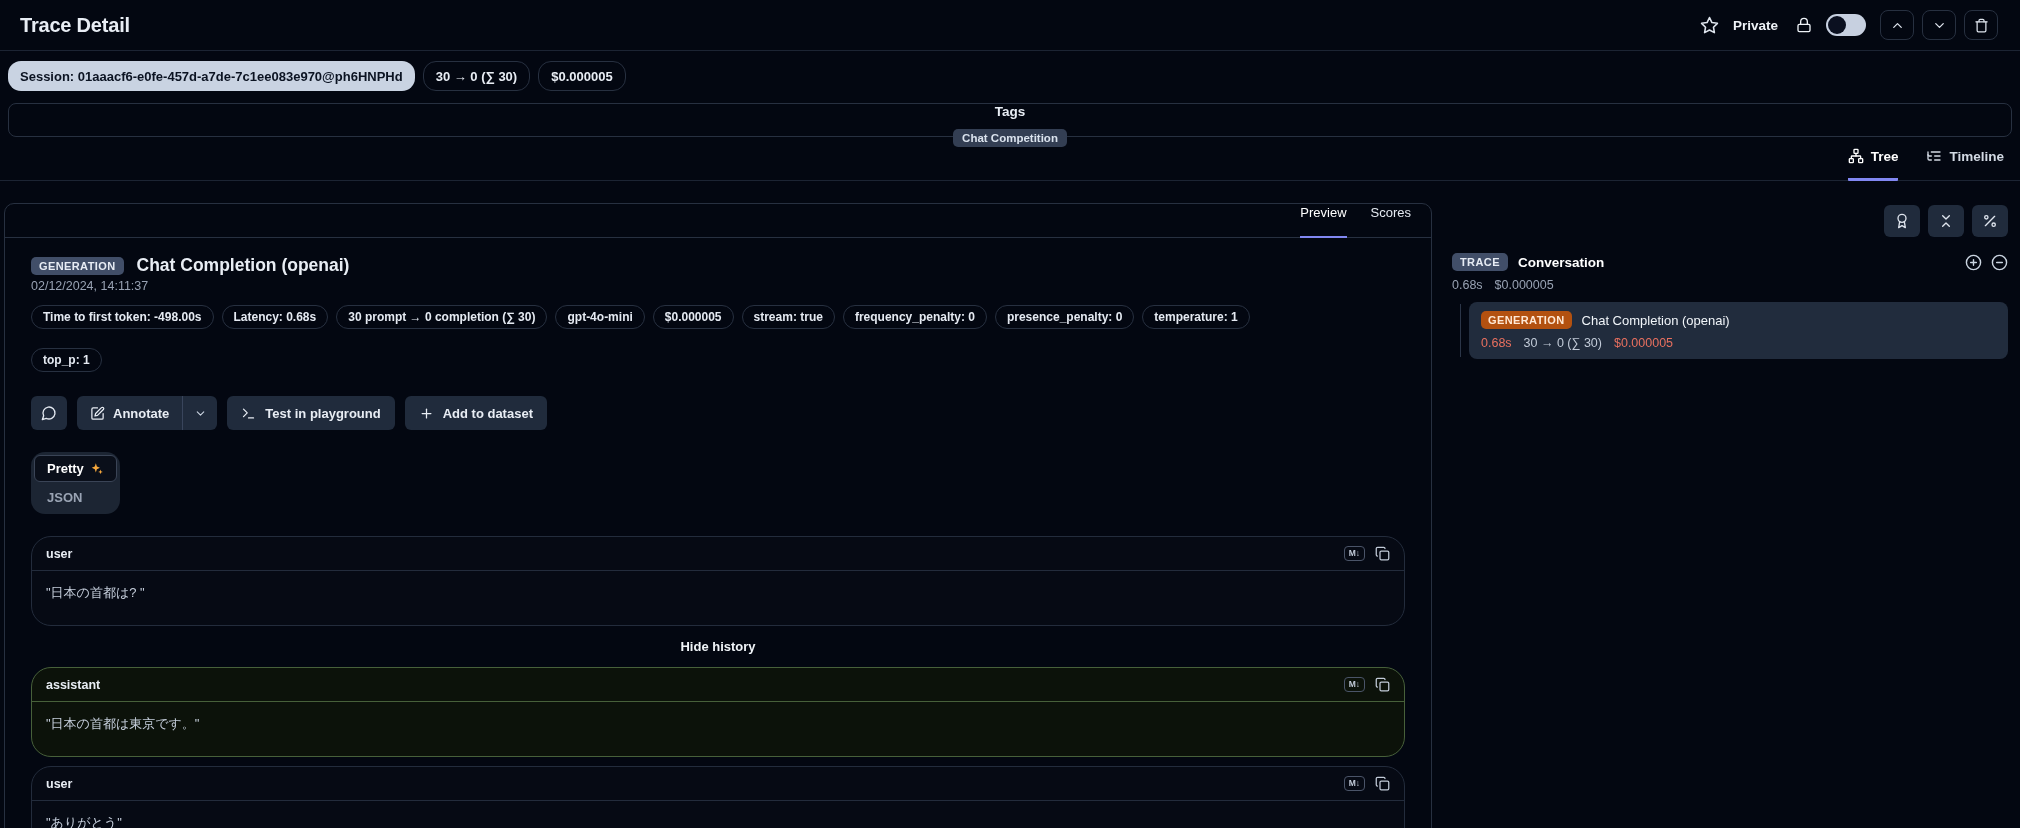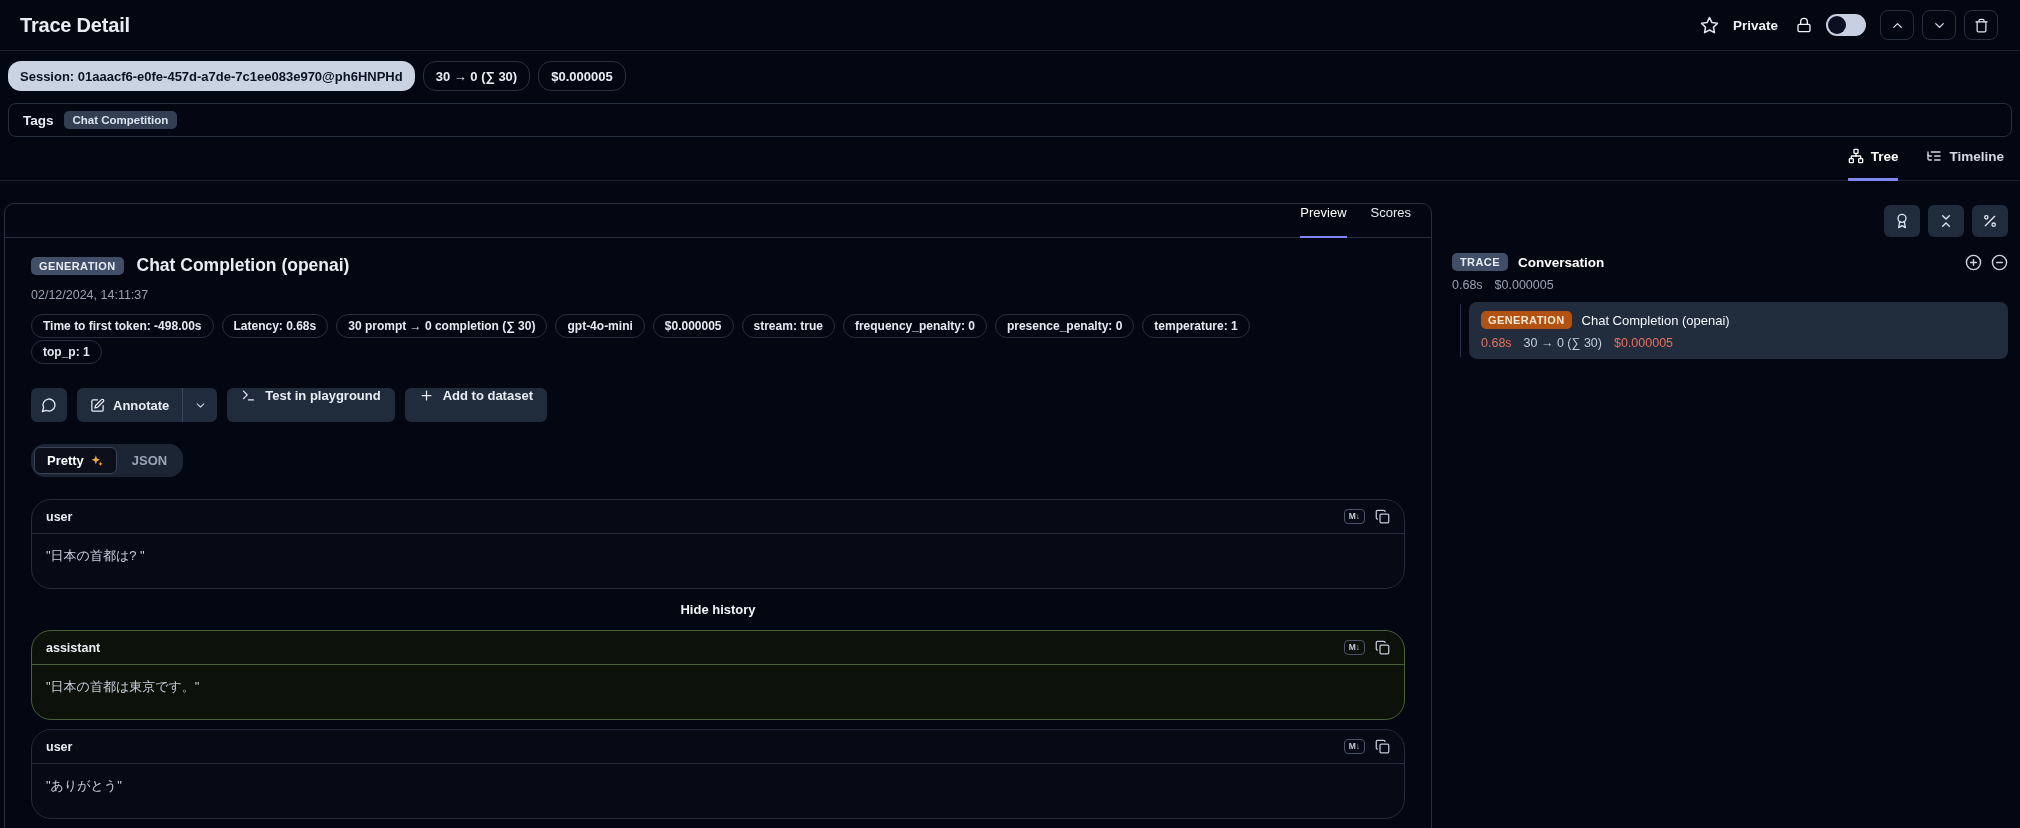--- a/index.html
+++ b/index.html
@@ -32,21 +32,21 @@
 
   
   .meta-row{margin:10px 8px 0;display:flex;gap:8px;align-items:center;}
   .pill{height:30px;display:inline-flex;align-items:center;padding:0 12px;border-radius:13px;
         font-size:13px;font-weight:bold;white-space:nowrap;}
   .pill.light{background:var(--badge-light-bg);color:var(--badge-light-text);}
   .pill.outline{border:1px solid var(--border-strong);color:var(--text-main);}
 
   
   .tags-row{margin:12px 8px 0;border:1px solid var(--border-strong);border-radius:8px;height:34px;
-            display:flex;align-items:center;gap:10px;padding:0 14px;}
+            display:flex;align-items:center;gap:10px;padding:0 14px;flex-direction:column;}
   .tags-label{font-size:13.5px;font-weight:bold;}
   .tag-badge{background:var(--tag-badge);color:#dbe3ee;font-size:11.5px;font-weight:bold;
              padding:3px 9px;border-radius:5px;}
 
   
   .view-tabs{height:44px;display:flex;justify-content:flex-end;align-items:flex-end;gap:28px;
              padding-right:16px;border-bottom:1px solid var(--border);}
   .vtab{display:flex;align-items:center;gap:7px;padding-bottom:14px;font-size:13.5px;font-weight:bold;
         color:#d3dae4;cursor:pointer;border-bottom:3px solid transparent;margin-bottom:-1px;}
   .vtab.active{color:#fff;border-bottom-color:var(--accent);border-radius:1px;}
@@ -58,38 +58,38 @@
               align-items:flex-end;gap:24px;padding-right:20px;}
   .ptab{padding-bottom:16px;font-size:13px;font-weight:normal;color:#e5eaf2;cursor:pointer;
         border-bottom:2.5px solid transparent;margin-bottom:-1px;}
   .ptab.active{color:#fff;border-bottom-color:var(--accent);}
   .panel-body{padding:17px 26px;}
 
   .obs-head{display:flex;align-items:center;gap:13px;}
   .type-badge{background:var(--slate-badge);color:#e7ecf4;font-size:11px;font-weight:bold;
               letter-spacing:.4px;padding:3px 8px;border-radius:5px;}
   .obs-title{font-size:17.5px;font-weight:bold;}
-  .timestamp{margin-top:12px;font-size:12.5px;color:var(--text-dim);}
-  .metric-row{margin-top:12px;display:flex;flex-wrap:wrap;gap:2px 8px;max-width:1280px;}
+  .timestamp{margin-top:3px;font-size:12.5px;color:var(--text-dim);}
+  .metric-row{margin-top:12px;display:flex;flex-wrap:wrap;gap:19px 8px;max-width:1280px;}
   .mpill{border:1px solid var(--border-strong);border-radius:999px;padding:4px 11px;
          font-size:12px;font-weight:bold;color:#e5eaf2;white-space:nowrap;}
 
   .actions{margin-top:24px;display:flex;align-items:center;gap:10px;}
   .act-icon-btn{width:36px;height:34px;background:var(--btn-bg);border:none;border-radius:6px;
                 color:#e2e8f0;display:flex;align-items:center;justify-content:center;cursor:pointer;}
   .split{display:flex;align-items:stretch;background:var(--btn-bg);border-radius:6px;height:34px;overflow:hidden;}
   .split-main{display:flex;align-items:center;gap:8px;padding:0 13px;font-size:13px;font-weight:bold;
               color:#e8edf4;background:none;border:none;cursor:pointer;}
   .split-div{width:1px;background:#39455c;}
   .split-caret{width:34px;display:flex;align-items:center;justify-content:center;background:none;border:none;
                color:#cbd5e1;cursor:pointer;}
   .act-btn{height:34px;padding:0 14px;background:var(--btn-bg);border:none;border-radius:6px;color:#e8edf4;
-           display:flex;gap:9px;font-size:13px;font-weight:bold;cursor:pointer;}
-
-  .io-tabs{margin-top:22px;display:inline-flex;background:#1c2533;border-radius:14px;padding:3px;gap:2px;}
+           display:flex;align-items:center;gap:9px;font-size:13px;font-weight:bold;cursor:pointer;}
+
+  .io-tabs{margin-top:22px;display:inline-flex;background:#1c2533;border-radius:14px;padding:3px;gap:2px;flex-direction:column;}
   .seg{padding:5px 12px;border-radius:6px;font-size:13px;font-weight:bold;color:#9aa4b4;cursor:pointer;
        display:flex;align-items:center;gap:6px;border:1px solid transparent;background:none;}
   .seg.active{background:#0a0f1a;border-color:#3a4456;color:#fff;}
 
   .messages{margin-top:22px;}
   .msg{border:1px solid #232c3c;border-radius:20px;background:var(--panel-bg);overflow:hidden;}
   .msg-head{display:flex;align-items:center;padding:9px 14px;border-bottom:1px solid #232c3c;
             font-size:12.5px;font-weight:bold;color:var(--text-main);}
   .msg-tools{margin-left:auto;display:flex;align-items:center;gap:10px;color:#c2cbd8;}
   .md-box{border:1px solid #4a5468;border-radius:4px;font-size:8.5px;font-weight:bold;padding:2px 4px;

